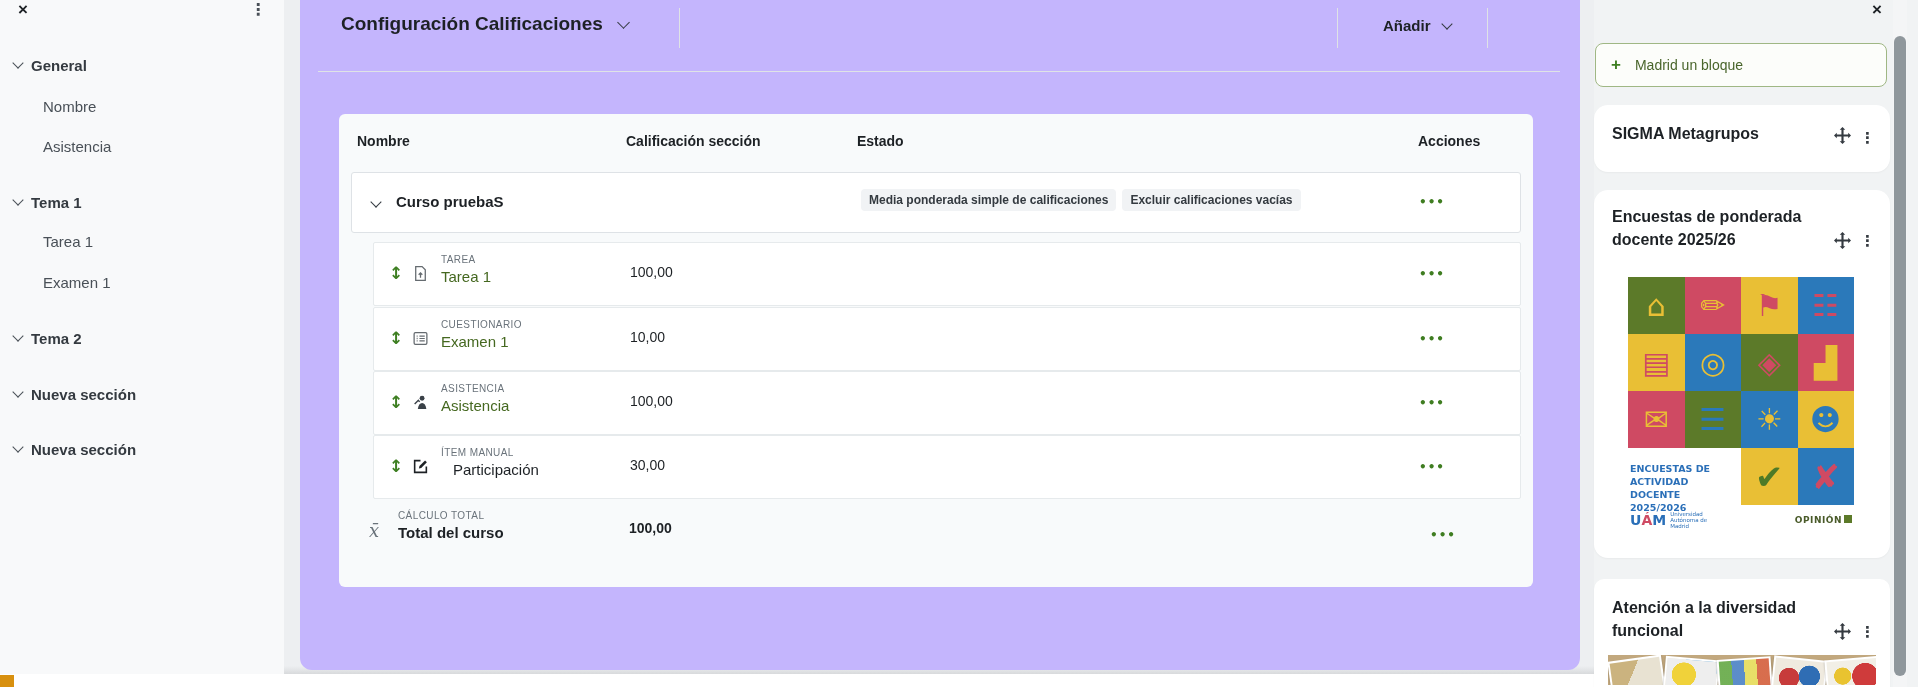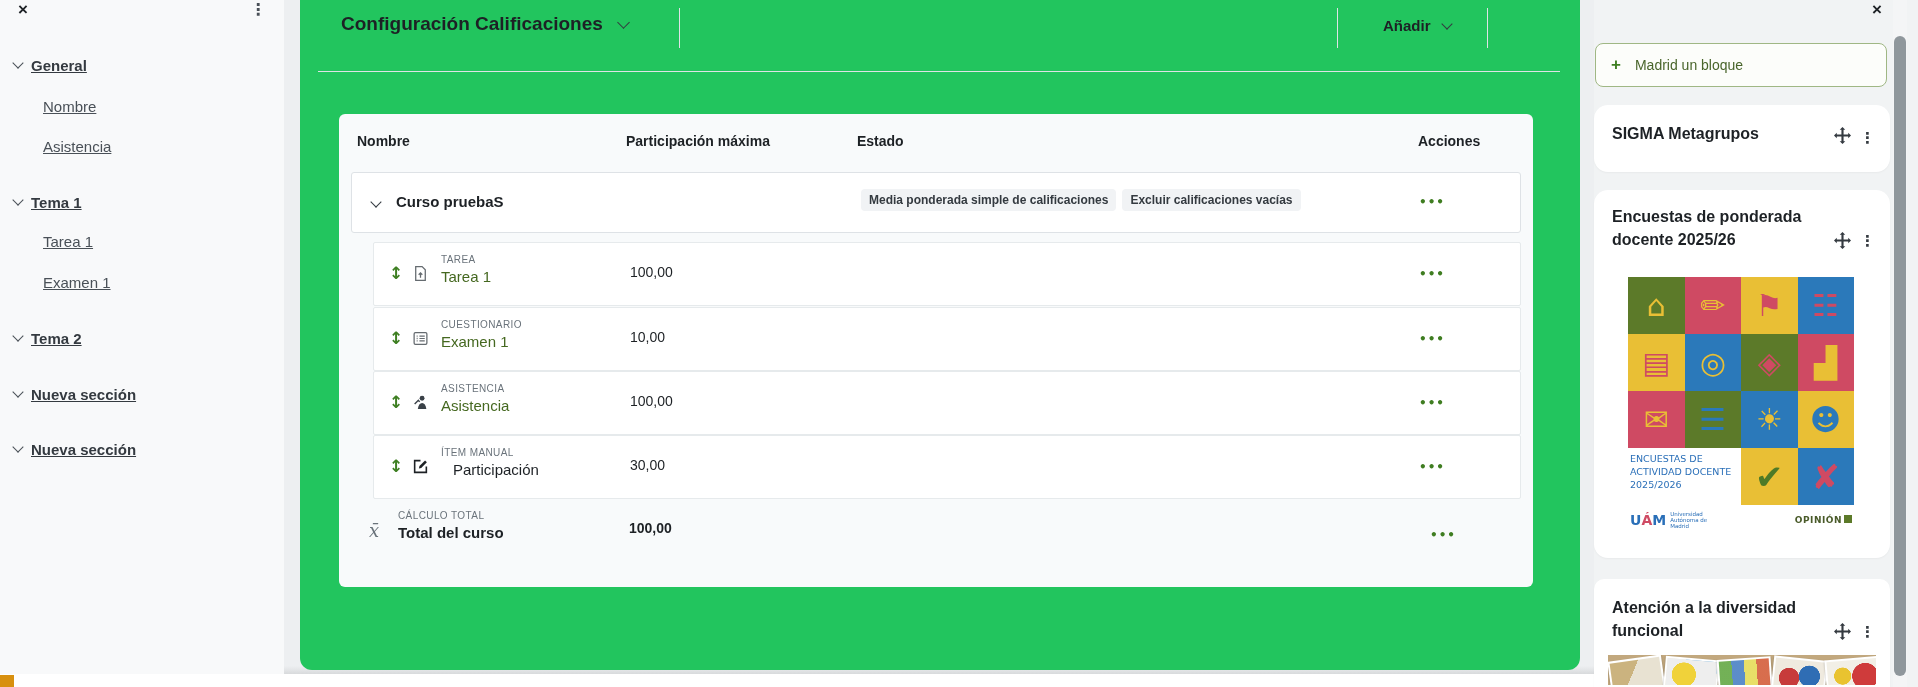--- a/index.html
+++ b/index.html
@@ -13,30 +13,30 @@
 
   
   #app-bg{left:0;top:0;width:1594px;height:674px;background:#edeff1;}
   #app-bg::after{content:"";position:absolute;left:0;bottom:0;width:100%;height:8px;
     background:linear-gradient(to bottom,rgba(220,222,224,0),#d8dadc);}
 
   
   #drawer{left:0;top:0;width:284px;height:674px;background:#f8f9fa;}
   .drawer-close{left:18px;top:1px;font-size:17px;font-weight:bold;color:#1d2125;cursor:pointer;line-height:18px;}
   .drawer-kebab{left:250px;top:0px;font-size:16px;font-weight:bold;color:#495057;cursor:pointer;line-height:20px;font-family:"DejaVu Sans",sans-serif;}
-  .nav-item{left:0;width:284px;height:20px;display:flex;align-items:center;text-decoration:underline;}
+  .nav-item{left:0;width:284px;height:20px;display:flex;align-items:center;}
   .nav-section{font-weight:bold;color:#343a40;font-size:15px;}
   .nav-link{color:#495057;font-size:15px;}
   .nav-section .lbl{margin-left:31px;}
   .nav-link .lbl{margin-left:43px;}
   .chev{display:inline-block;width:7px;height:7px;border-right:1.7px solid #495057;border-bottom:1.7px solid #495057;transform:rotate(45deg);}
   .nav-chev{position:absolute;left:14px;top:4px;}
 
   
-  #main{left:300px;top:0;width:1280px;height:670px;background:#22c55e;border-radius:0 0 12px 12px;}
+  #main{left:300px;top:0;width:1280px;height:670px;background:#c4b5fd;border-radius:0 0 12px 12px;}
   .page-title{left:41px;top:13px;font-size:19px;font-weight:bold;color:#1d2125;display:flex;align-items:center;cursor:pointer;}
   .page-title .chev{margin-left:16px;width:8px;height:8px;border-color:#343a40;margin-top:-4px;}
   .vdiv{top:8px;width:1px;height:40px;background:#dfe3e6;}
   .add-btn{left:1083px;top:17px;font-size:15px;font-weight:bold;color:#1d2125;display:flex;align-items:center;cursor:pointer;}
   .add-btn .chev{margin-left:12px;width:7px;height:7px;border-color:#343a40;margin-top:-3px;}
   .main-hr{left:18px;top:71px;width:1242px;height:1px;background:#dfe3e6;}
 
   
   #gtable{left:39px;top:114px;width:1194px;height:473px;background:#f8fafb;border-radius:6px;}
   .col-h{top:19px;font-size:14px;font-weight:bold;color:#1d2125;}
@@ -69,21 +69,21 @@
   .card{left:0;width:296px;background:#fff;border-radius:14px;box-shadow:0 1px 2px rgba(0,0,0,.04);}
   .card-title{position:absolute;left:18px;font-size:16px;font-weight:bold;color:#1d2125;line-height:23px;}
   .card-move{position:absolute;left:240px;line-height:0;cursor:grab;}
   .card-kebab{position:absolute;left:266px;font-size:15px;font-weight:bold;color:#343a40;font-family:"DejaVu Sans",sans-serif;cursor:pointer;}
 
   
   #poster{position:absolute;left:34px;top:87px;width:226px;height:258px;background:#fff;cursor:pointer;font-family:"DejaVu Sans",sans-serif;}
   .tile-grid{display:grid;grid-template-columns:repeat(4,56.5px);grid-auto-rows:57px;}
   .tile{display:flex;align-items:center;justify-content:center;font-size:30px;line-height:1;}
   .tile.small{font-size:34px;}
-  .poster-caption{position:absolute;left:2px;top:171px;width:110px;height:57px;font-size:9.5px;font-weight:normal;color:#2a6fb8;line-height:13px;padding-top:4px;}
+  .poster-caption{position:absolute;left:2px;top:171px;width:110px;height:57px;font-size:9.5px;font-weight:bold;color:#2a6fb8;line-height:13px;padding-top:14px;}
   .poster-logos{position:absolute;left:0;top:228px;width:226px;height:30px;display:flex;align-items:center;}
   .uam{font-size:14px;font-weight:bold;color:#2a6fb8;margin-left:2px;letter-spacing:0;}
   .uam b{color:#cf4a63;}
   .uam-cap{font-size:5.5px;color:#2a6fb8;width:52px;line-height:6px;margin-left:4px;}
   .opinion{margin-left:auto;margin-right:2px;font-size:9px;font-weight:bold;color:#4a5b2a;letter-spacing:.5px;}
   .opinion i{display:inline-block;width:8px;height:8px;background:#5c7a29;margin-left:2px;}
 
   
   .strip{position:absolute;left:14px;top:76px;width:268px;height:30px;background:#c2a87e;overflow:hidden;}
   .polaroid{position:absolute;top:3px;width:50px;height:38px;background:#fff;padding:2px;box-shadow:0 1px 2px rgba(0,0,0,.3);}
@@ -148,21 +148,21 @@
   <div class="abs vdiv" style="left:1037px"></div>
   <div class="abs add-btn">
     <span>Añadir</span>
     <span class="chev"></span>
   </div>
   <div class="abs vdiv" style="left:1187px"></div>
   <div class="abs main-hr"></div>
 
   <div class="abs" id="gtable">
     <span class="abs col-h" style="left:18px">Nombre</span>
-    <span class="abs col-h" style="left:287px">Participación máxima</span>
+    <span class="abs col-h" style="left:287px">Calificación sección</span>
     <span class="abs col-h" style="left:518px">Estado</span>
     <span class="abs col-h" style="left:1079px">Acciones</span>
 
     <div class="abs prow">
       <span class="chev"></span>
       <span class="pname">Curso pruebaS</span>
       <div class="badges">
         <span class="badge">Media ponderada simple de calificaciones</span>
         <span class="badge">Excluir calificaciones vacías</span>
       </div>

